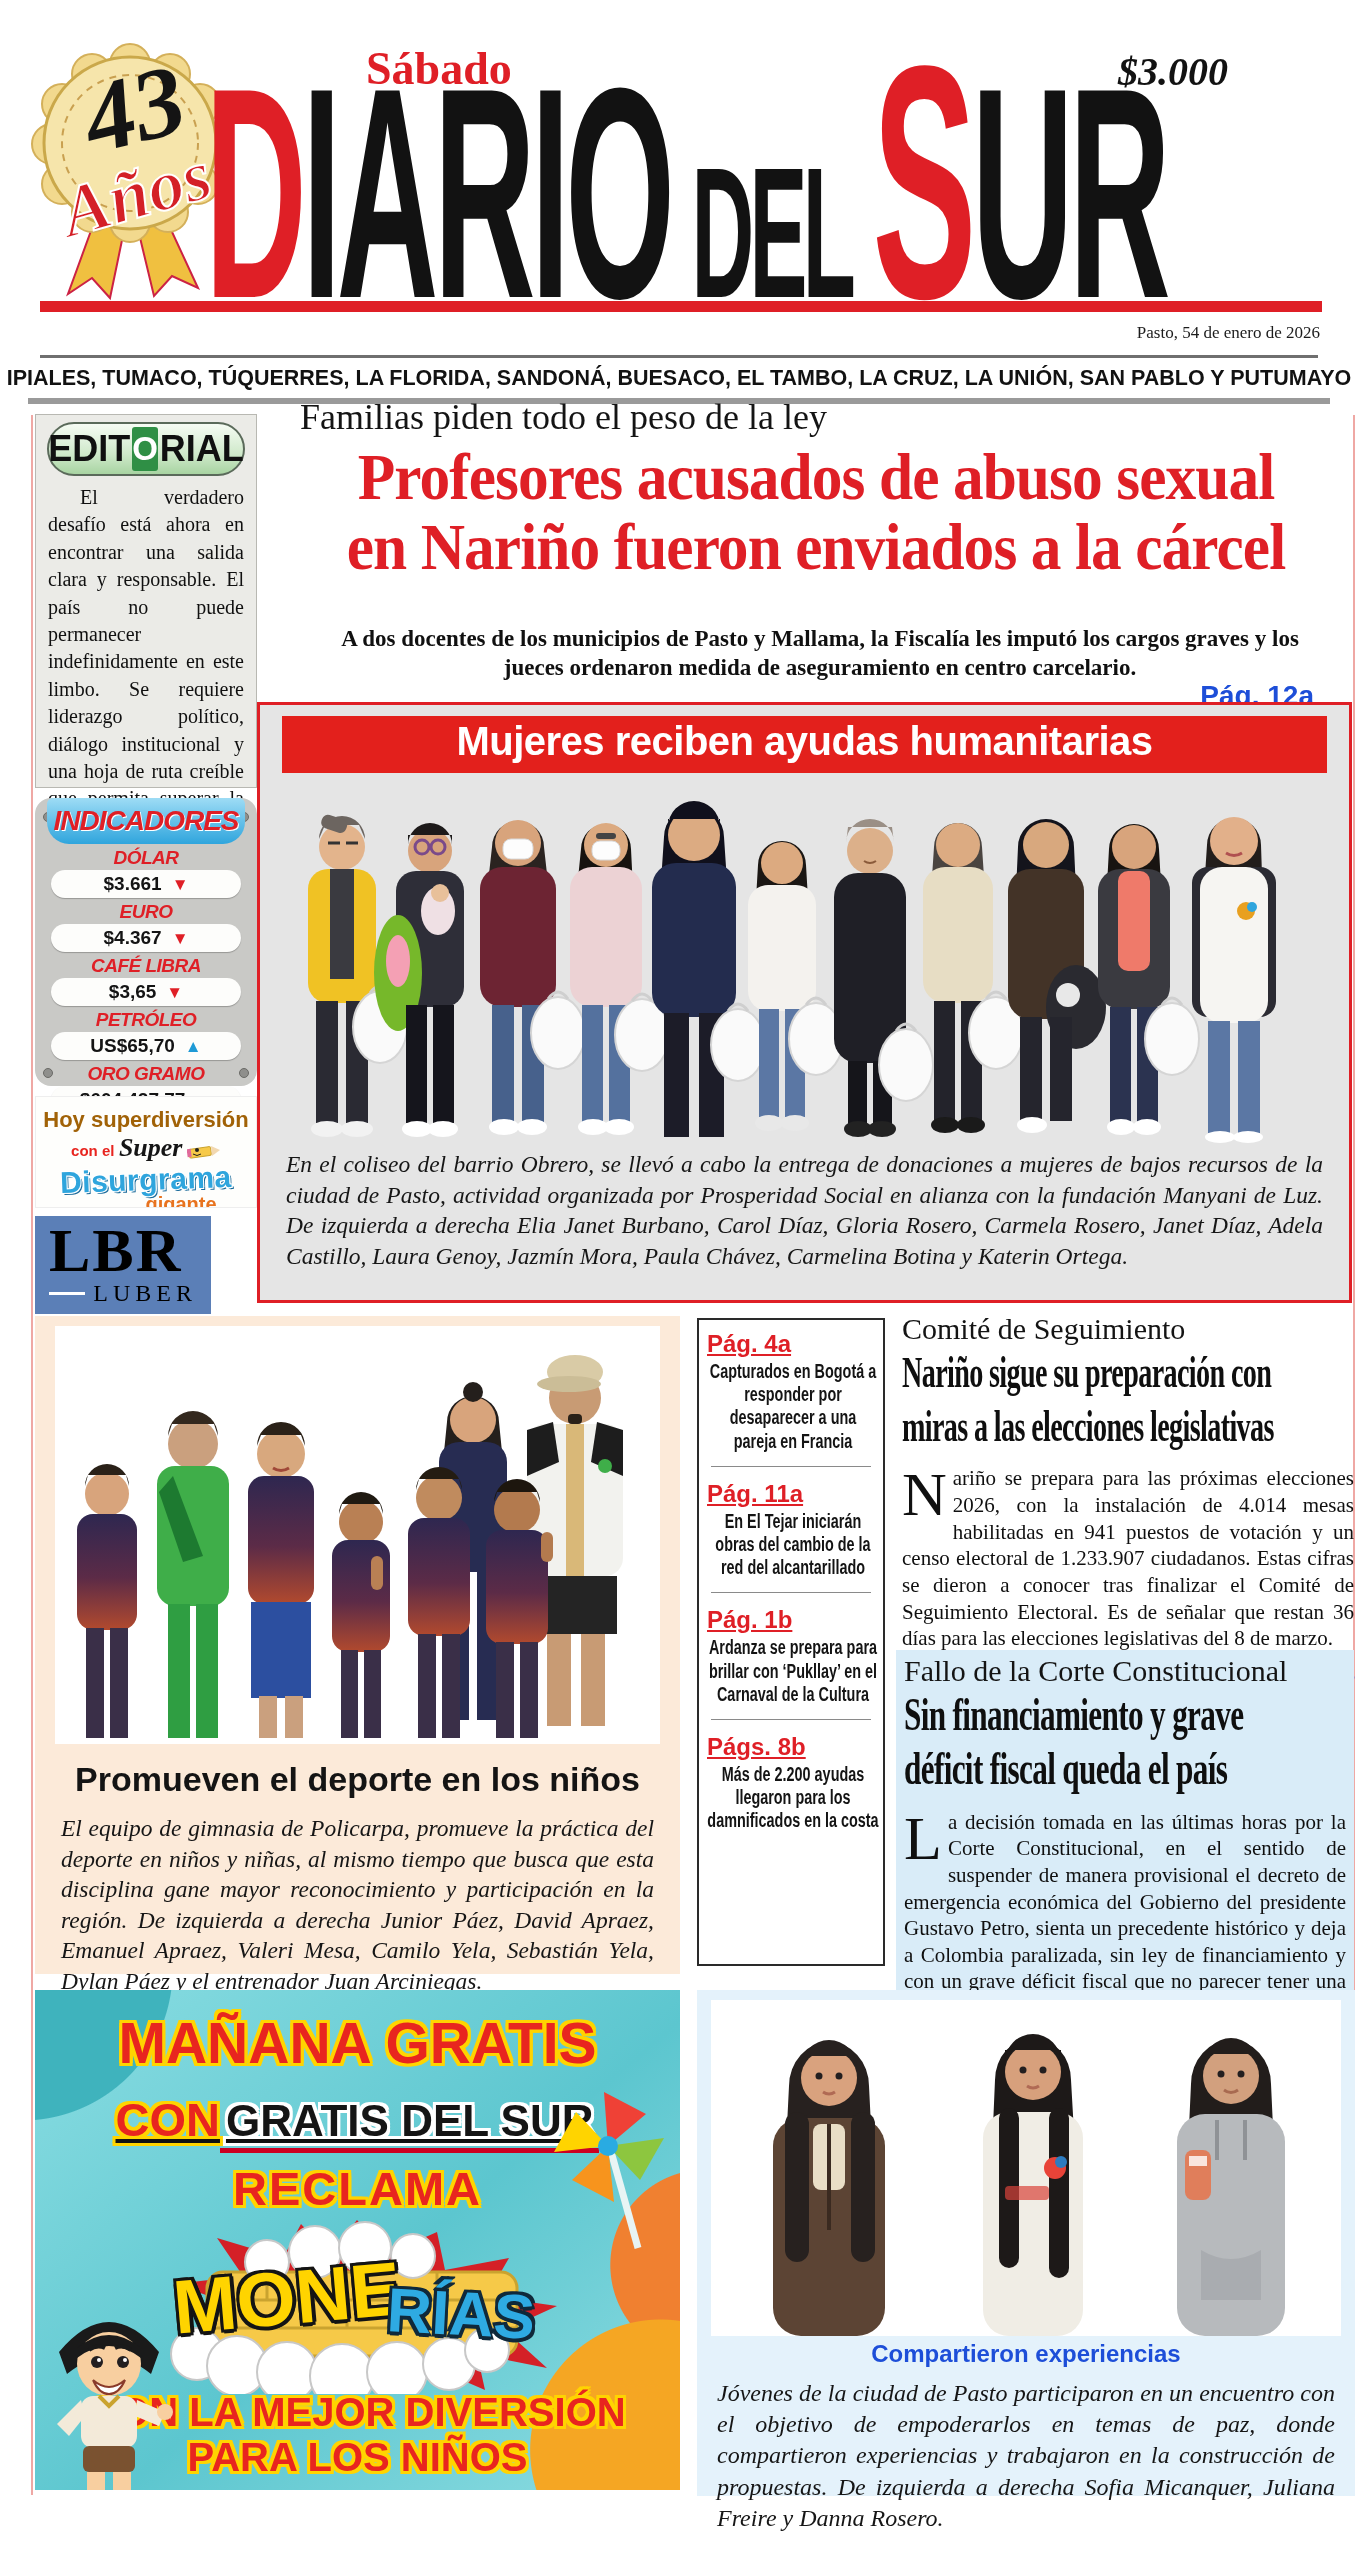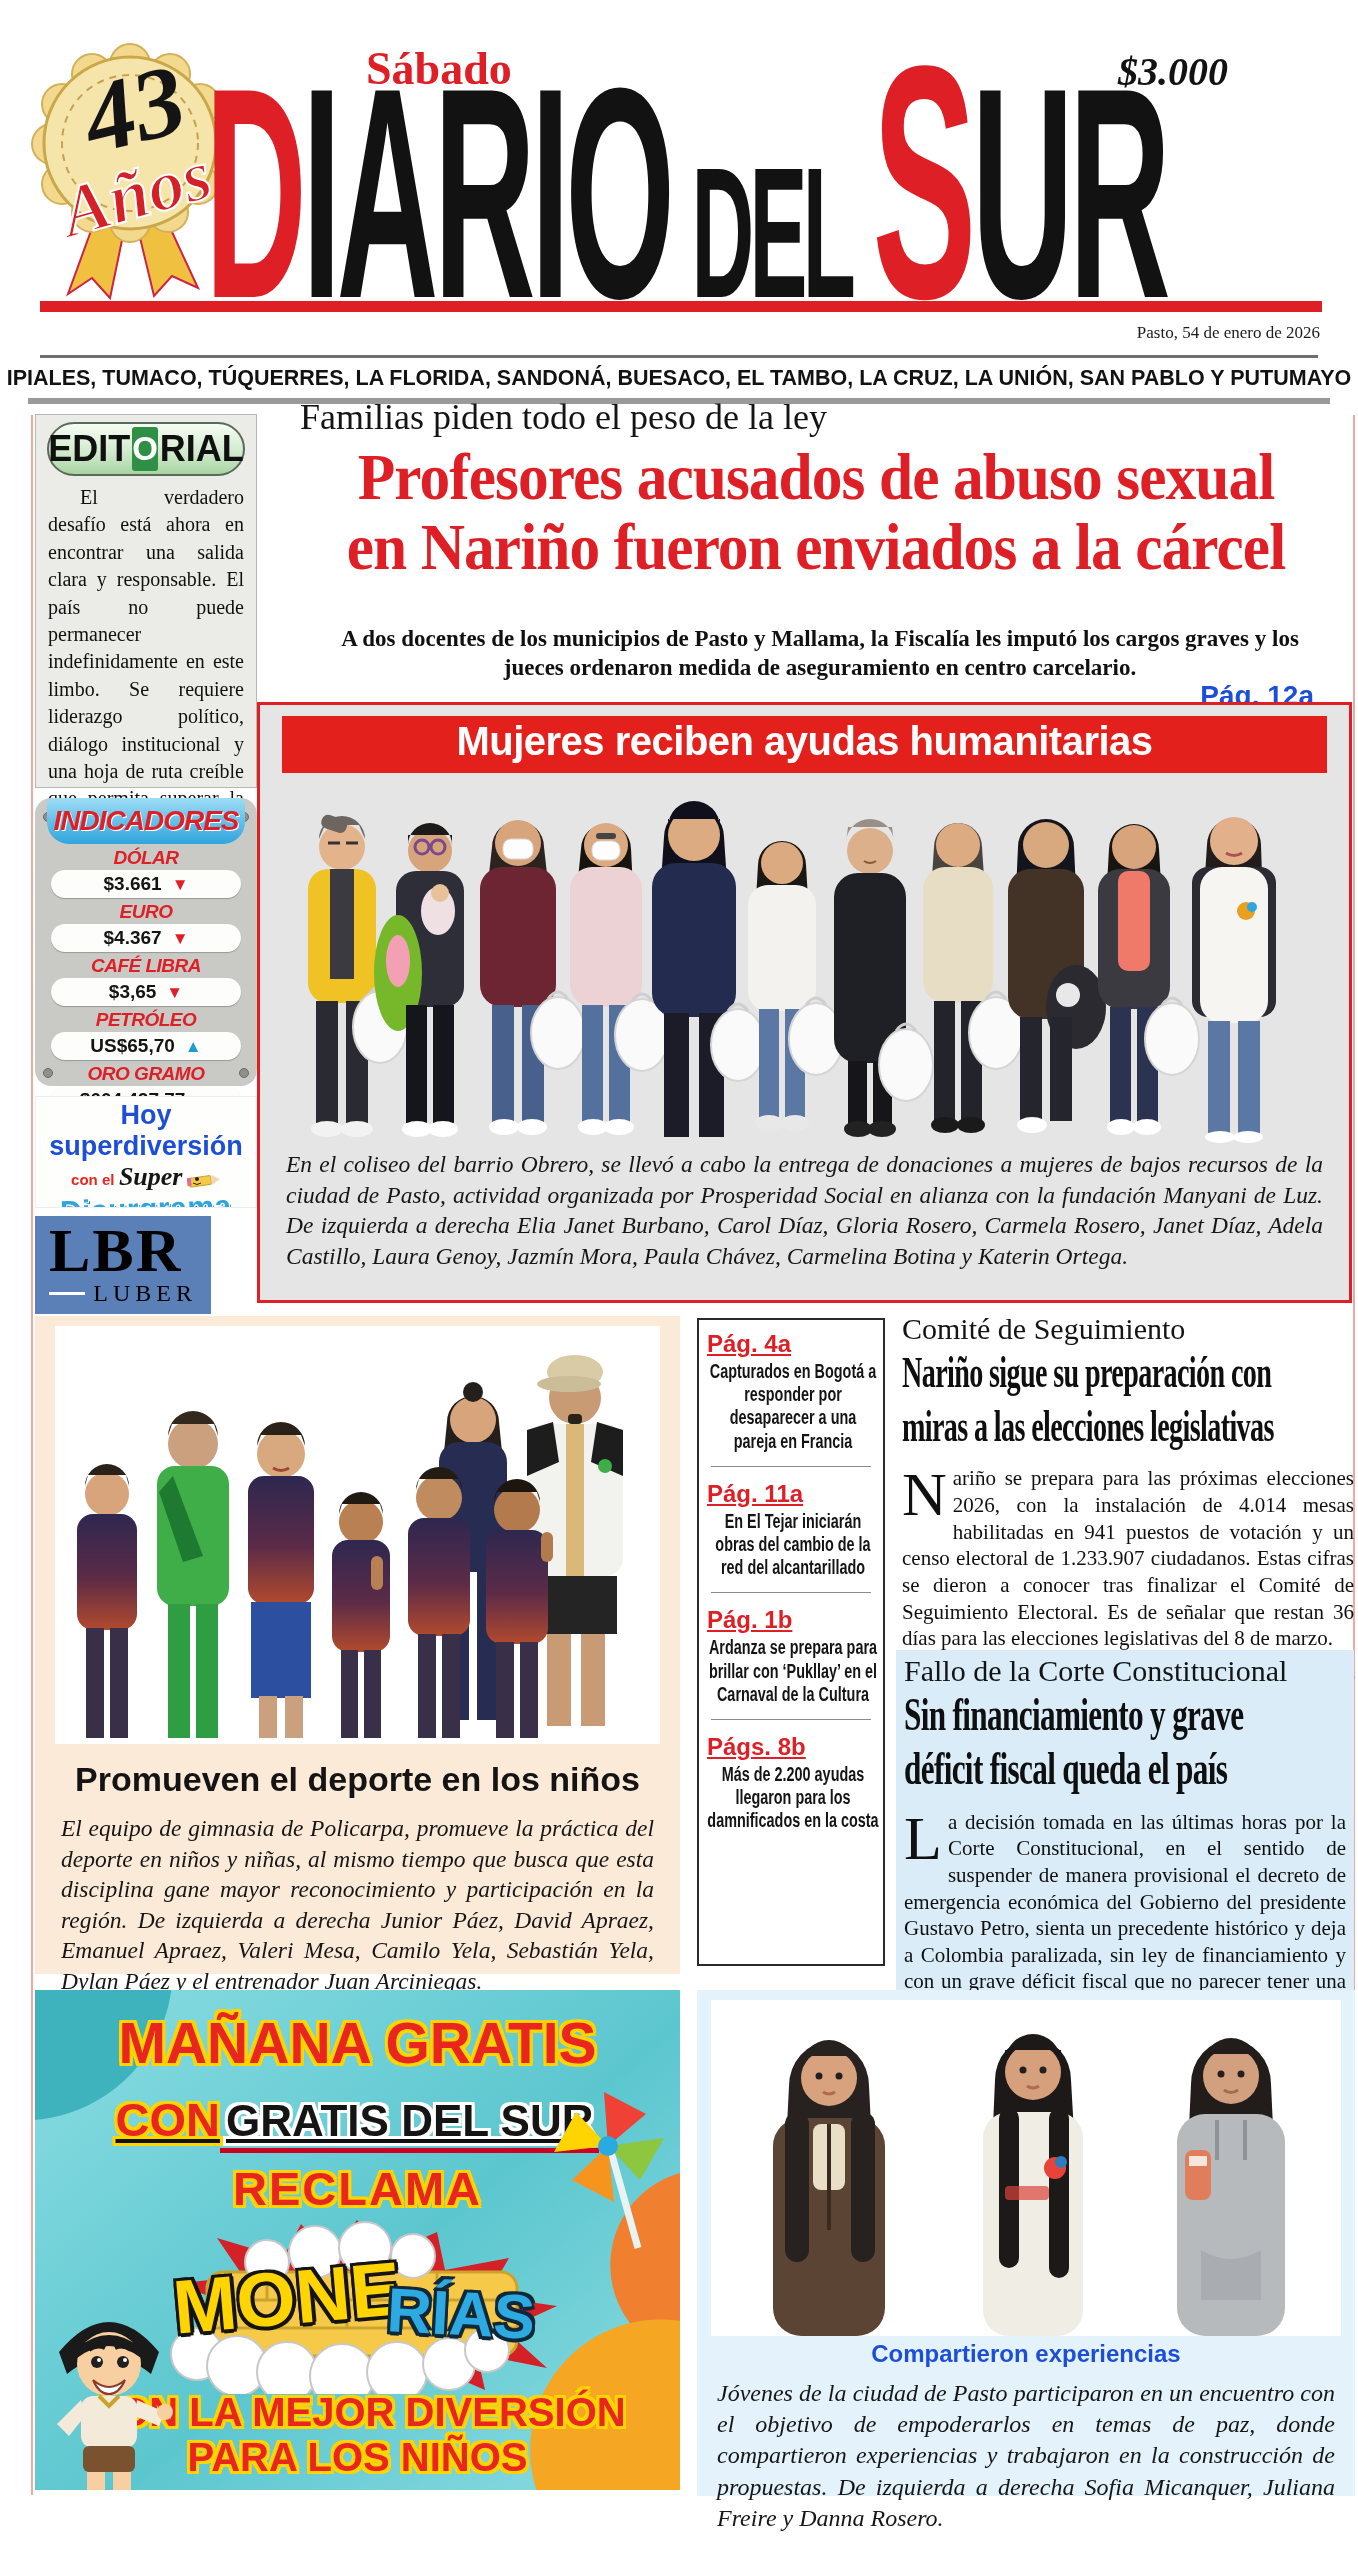--- a/index.html
+++ b/index.html
@@ -41,21 +41,21 @@
   .screw { position:absolute; width:10px; height:10px; border-radius:50%; background:#8f8f8c; border:1px solid #6a6a66; }
   .screw.tl{left:8px;top:14px;} .screw.tr{right:8px;top:14px;} .screw.bl{left:8px;bottom:8px;} .screw.br{right:8px;bottom:8px;}
   .ind-row { text-align:center; margin-top:3px; }
   .ind-label { color:#df1f26; font-weight:bold; font-style:italic; font-size:19px; letter-spacing:-0.5px; }
   .ind-pill { margin:1px 16px 0; background:#fdfdfb; border-radius:14px; height:28px; display:flex; align-items:center; justify-content:center; gap:10px; box-shadow:0 1px 1px rgba(0,0,0,0.25); }
   .ind-value { font-weight:bold; font-size:19px; color:#141414; }
   .arrow { font-size:17px; line-height:1; }
   .down { color:#df1f26; } .up { color:#1e9ad6; }
 
   .disurgrama { position:absolute; left:35px; top:1096px; width:222px; height:112px; background:#fefefc; border:1px solid #eee; text-align:center; overflow:hidden; }
-  .dis-l1 { color:#1d4ed8; font-weight:bold; font-size:27px; margin-top:3px; }
+  .dis-l1 { color:#a16207; font-weight:bold; font-size:22px; margin-top:10px; }
   .dis-l2 { font-size:15px; color:#e8251f; font-weight:bold; }
   .dis-super { font-family:"Liberation Serif",serif; font-style:italic; font-weight:bold; font-size:26px; color:#151515; }
   .dis-name { font-weight:bold; font-size:30px; color:#2fa5dd; letter-spacing:0.5px; text-shadow:-1px -1px 0 #fff,1px -1px 0 #fff,-1px 1px 0 #fff,1px 1px 0 #fff,2px 2px 0 #1a6a9a; transform:rotate(-2deg); display:inline-block; }
   .dis-l3 { color:#e8731f; font-weight:bold; font-size:20px; margin-top:-4px; padding-left:70px; }
   .pencil-icon { vertical-align:middle; }
 
   .lbr-box { position:absolute; left:35px; top:1216px; width:176px; height:98px; background:#5b7fb7; color:#000000; font-family:"Liberation Serif",serif; padding:2px 14px 0; }
   .lbr-big { font-weight:bold; font-size:62px; line-height:64px; letter-spacing:2px; }
   .lbr-row { display:flex; align-items:center; margin-top:-2px; }
   .lbr-line { flex:1; border-top:3px solid #fff; margin-right:8px; }

